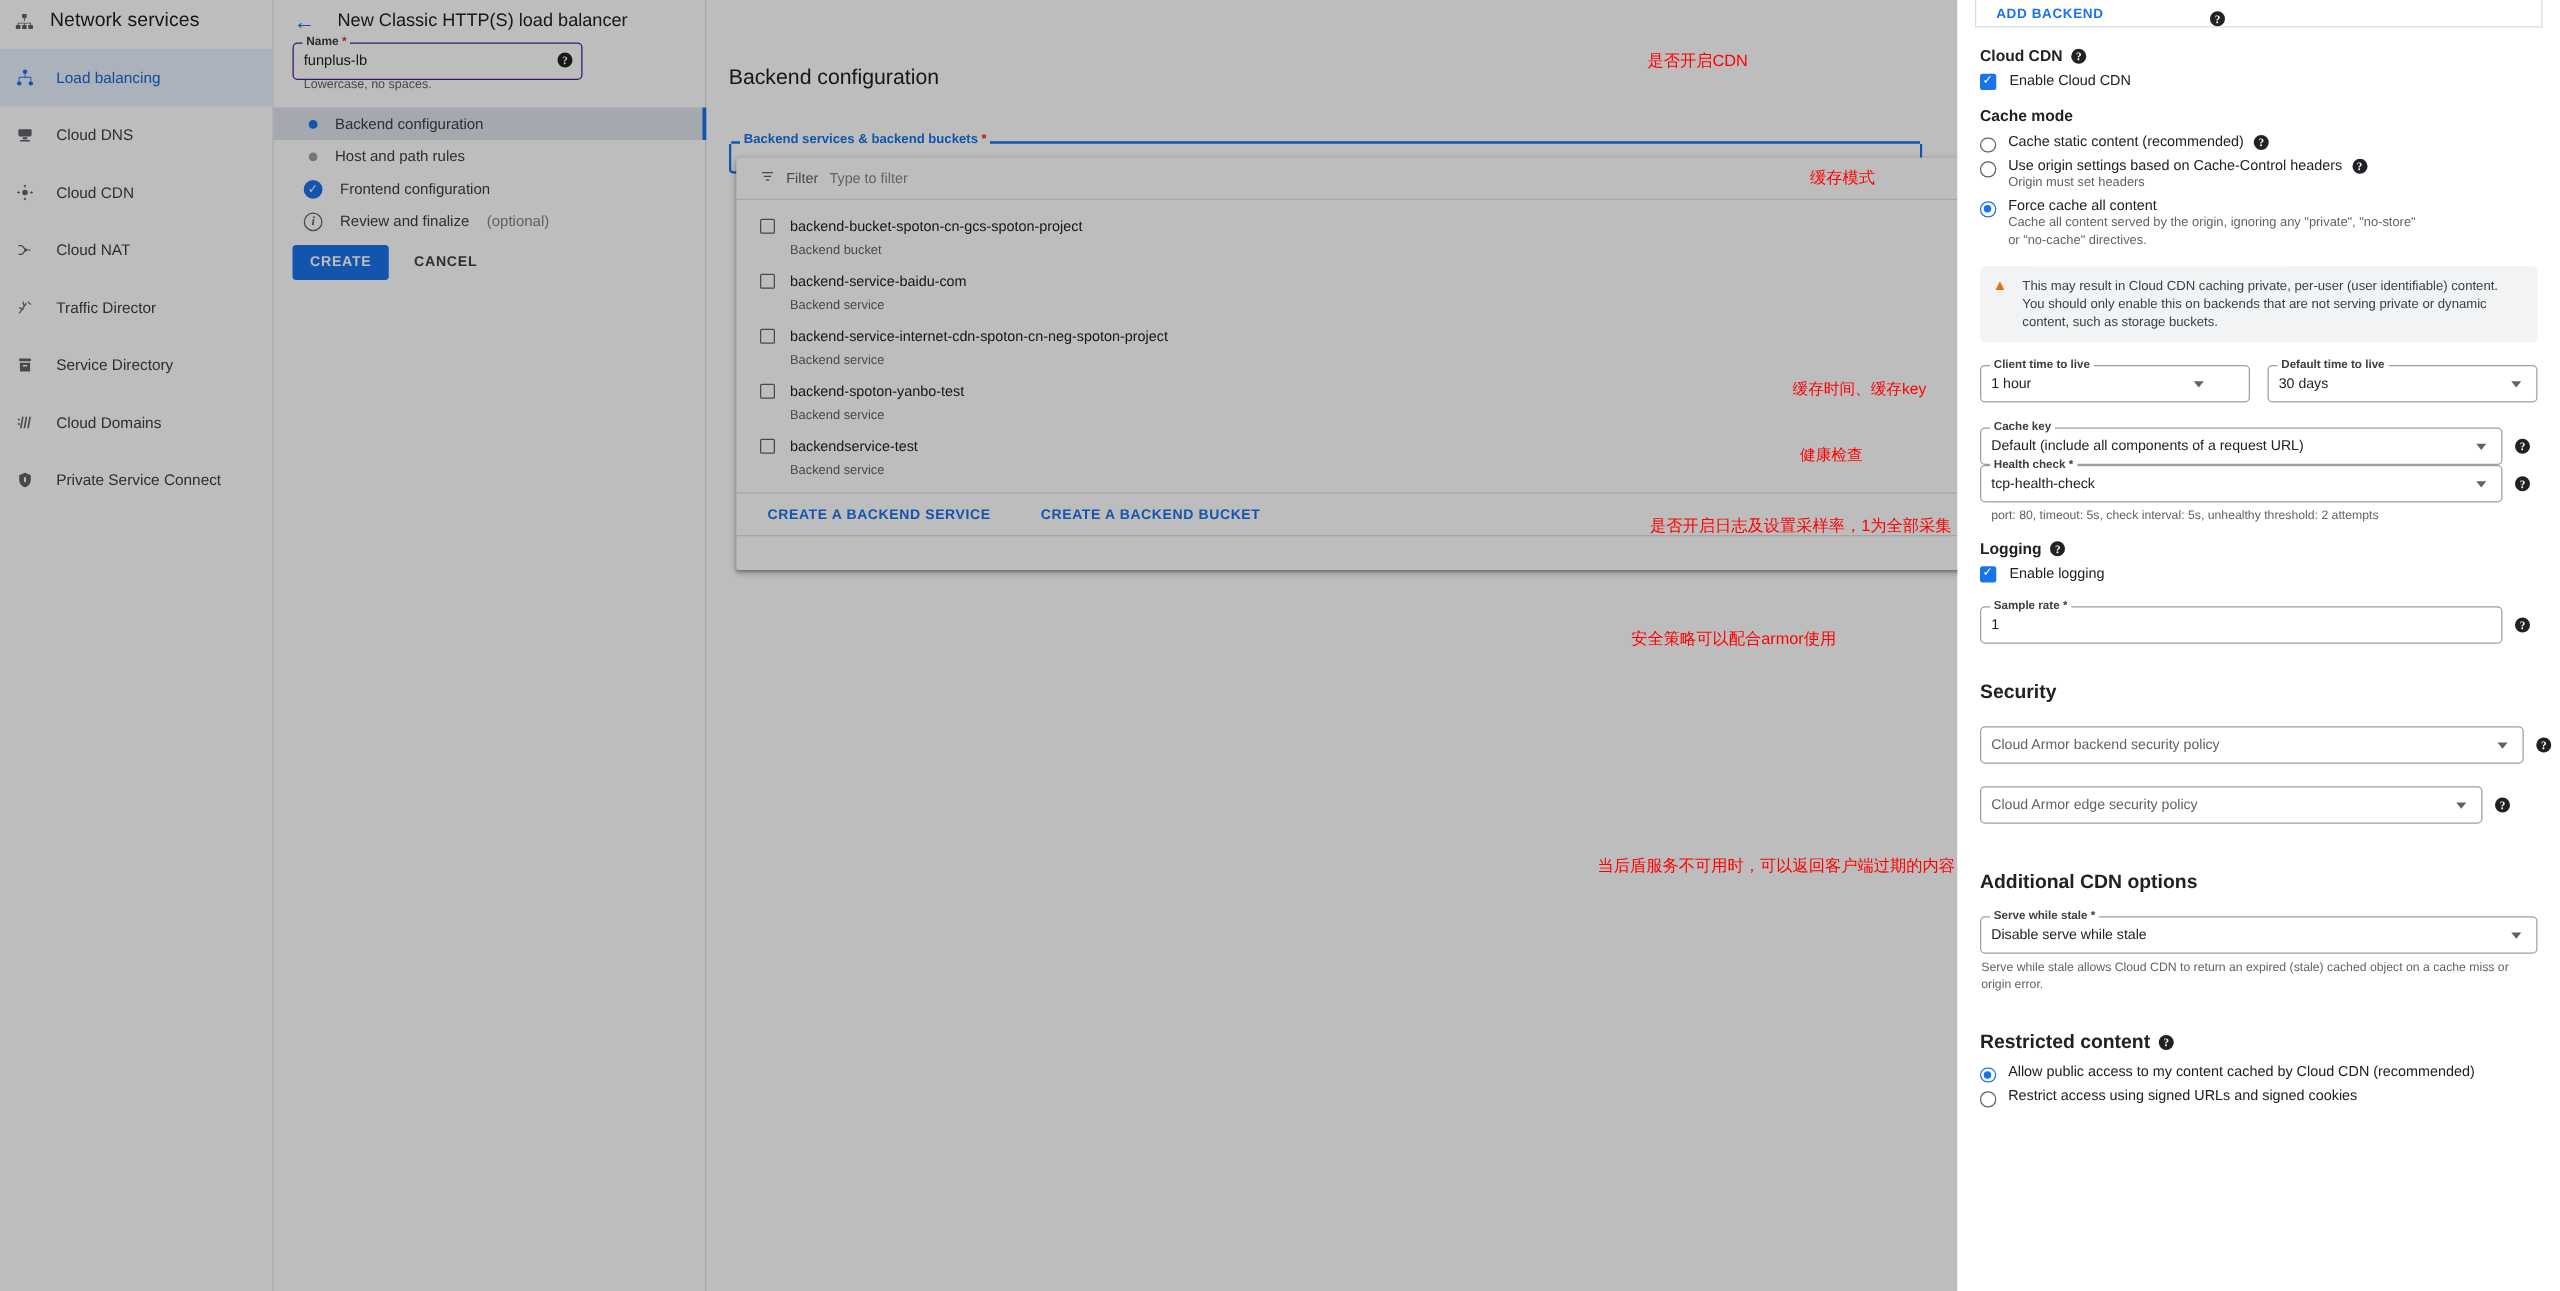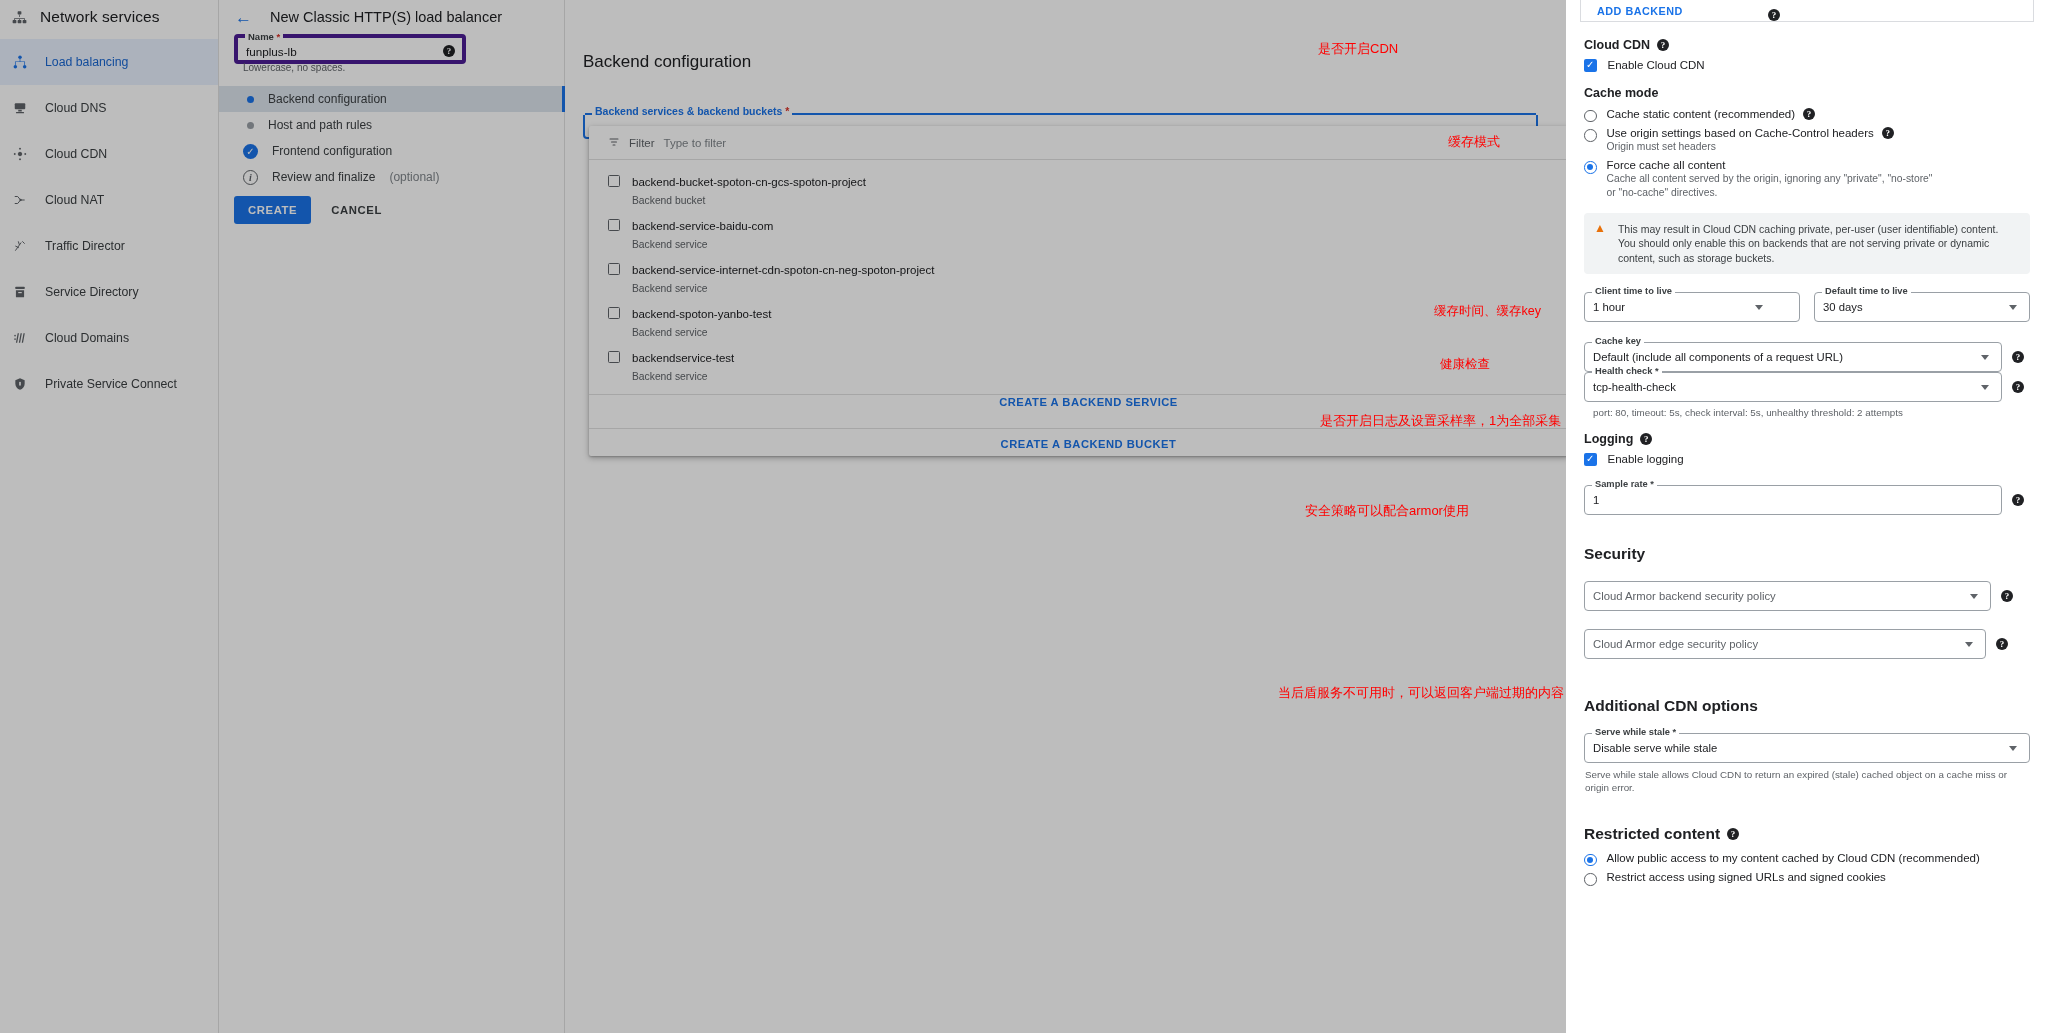--- a/index.html
+++ b/index.html
@@ -68,21 +68,21 @@
   .wiz-head {
     display: flex; align-items: center; gap: 18px;
     height: 34px; padding-left: 16px;
   }
   .wiz-head .back { color: #1a73e8; font-size: 17px; line-height: 1; cursor: pointer; }
   .wiz-head .ttl { font-size: 14.5px; color: #202124; }
 
   .namefield {
     position: absolute; left: 15px; top: 34px;
     width: 232px; height: 30px;
-    border: 4px solid #4c1d95; border-radius: 4px;
+    border: 1px solid #4c1d95; border-radius: 4px;
     background: #fff;
   }
   .namefield .lab {
     position: absolute; left: 7px; top: -7px;
     background: #fff; padding: 0 3px;
     font-size: 9.5px; color: #3c4043; font-weight: 700;
   }
   .namefield .lab .req { color: #d93025; font-weight: 700; }
   .namefield .val {
     position: absolute; left: 8px; top: 7px;
@@ -181,21 +181,21 @@
   }
   .cbox {
     width: 12px; height: 12px; border: 1.6px solid #5f6368;
     border-radius: 1.5px; flex: none; margin-top: 3px; background: #fff;
   }
   .dd-name { font-size: 11.5px; color: #202124; line-height: 14px; }
   .dd-sub  { font-size: 10.3px; color: #5f6368; line-height: 14px; }
   .dd-actions {
     border-top: 1px solid #e0e0e0;
     display: flex; align-items: center; gap: 28px;
-    height: 34px; padding-left: 19px; flex-direction: column;
+    height: 34px; padding-left: 19px;
   }
   .dd-actions .lnk {
     color: #1a73e8; font-size: 11.2px; font-weight: 700; letter-spacing: .5px;
     cursor: pointer; background: none; border: none; font-family: inherit;
   }
   .dd-foot { height: 28px; border-top: 1px solid #e0e0e0; }
 
   
   .rightpanel {
     position: absolute; left: 1566px; top: 0;
@@ -633,21 +633,21 @@
           </span>
           <span class="fval">1</span>
         </div>
         <span class="helpdot" style="position:absolute;right:-22px;top:9px;">?</span>
       </div>
     </div>
 
     <div style="margin-top:30px;">
       <div class="sec-h2">Security</div>
 
-      <div style="position:relative;margin-top:18px;margin-right:39px;border-radius:12px;">
+      <div style="position:relative;margin-top:18px;margin-right:11px;border-radius:12px;">
         <div class="ofield">
           <span class="fval ph">Cloud Armor backend security policy</span>
           <span class="caret" style="right:12px;"></span>
         </div>
         <span class="helpdot" style="position:absolute;right:-22px;top:9px;">?</span>
       </div>
 
       <div style="position:relative;margin-top:18px;margin-right:44px;">
         <div class="ofield">
           <span class="fval ph">Cloud Armor edge security policy</span>

